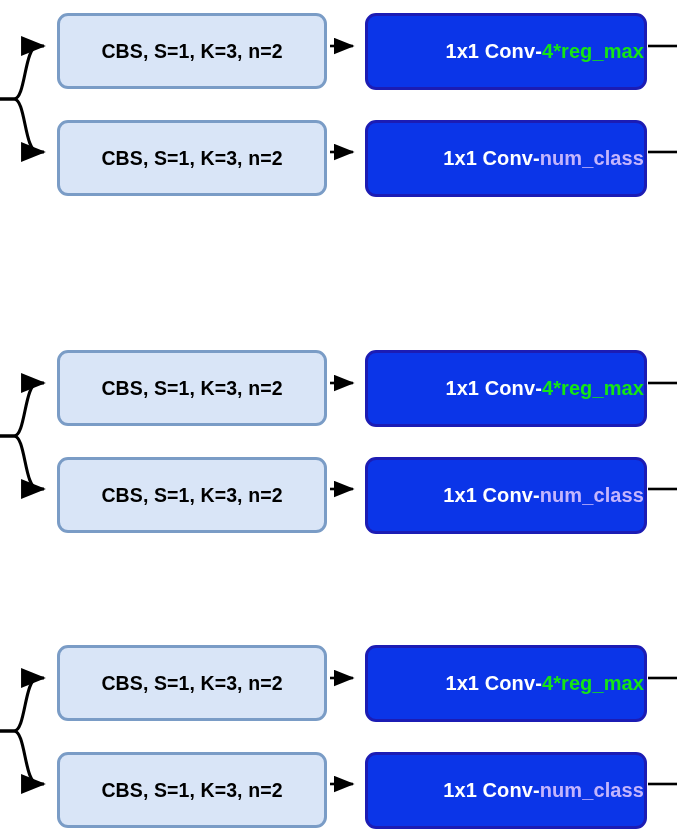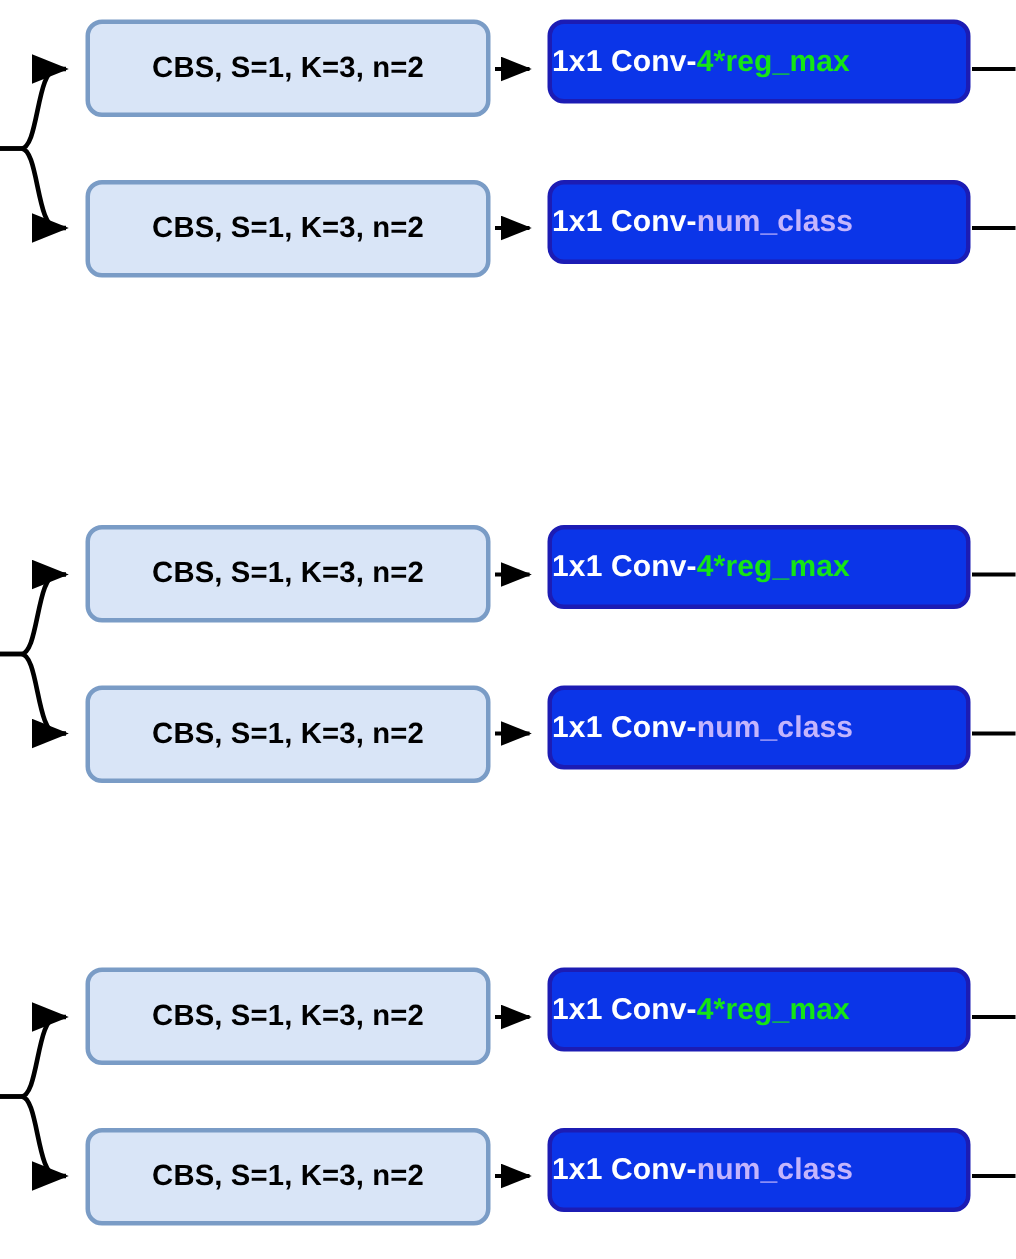--- a/index.html
+++ b/index.html
@@ -38,21 +38,21 @@
     width: 677px;
     height: 200px;
     overflow: visible;
   }
 
   
   .cbs-box {
     position: absolute;
     left: 57px;
     width: 270px;
-    height: 65px;
+    height: 76px;
     box-sizing: border-box;
     background: #d9e5f7;
     border: 3px solid #7a9cc6;
     border-radius: 11px;
     display: flex;
     align-items: center;
     justify-content: center;
   }
   .cbs-label {
     font-size: 19.5px;
@@ -60,28 +60,28 @@
     color: #000000;
     letter-spacing: 0.1px;
     white-space: nowrap;
   }
 
   
   .conv-box {
     position: absolute;
     left: 365px;
     width: 282px;
-    height: 56px;
+    height: 77px;
     box-sizing: border-box;
     background: #0b35e8;
     border: 3px solid #1c1cb4;
     border-radius: 11px;
     display: flex;
     align-items: center;
-    justify-content: flex-start;
+    justify-content: flex-end;
   }
   .conv-label {
     font-size: 20px;
     font-weight: bold;
     white-space: nowrap;
     letter-spacing: 0.1px;
   }
   .conv-prefix { color: #ffffff; }
   .accent-green { color: #15e515; }
   .accent-yellow { color: #c4b5fd; }

